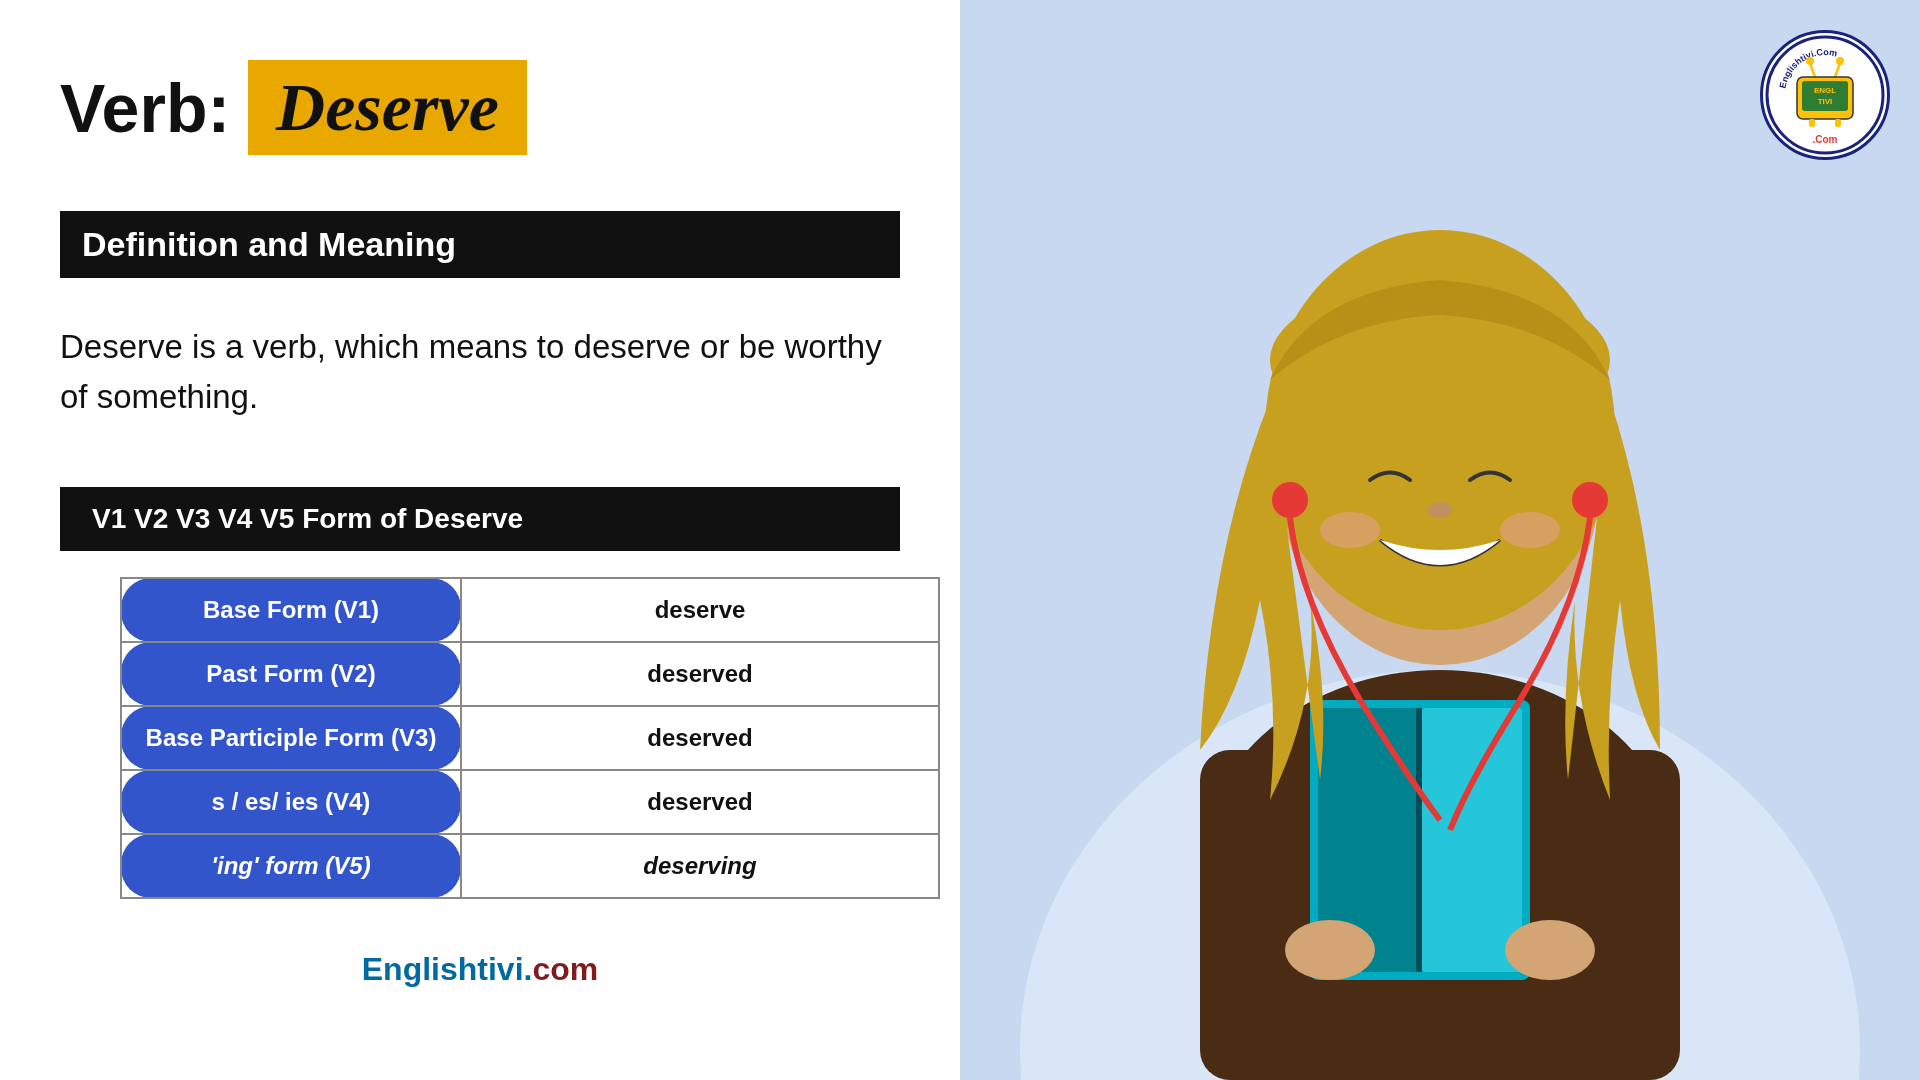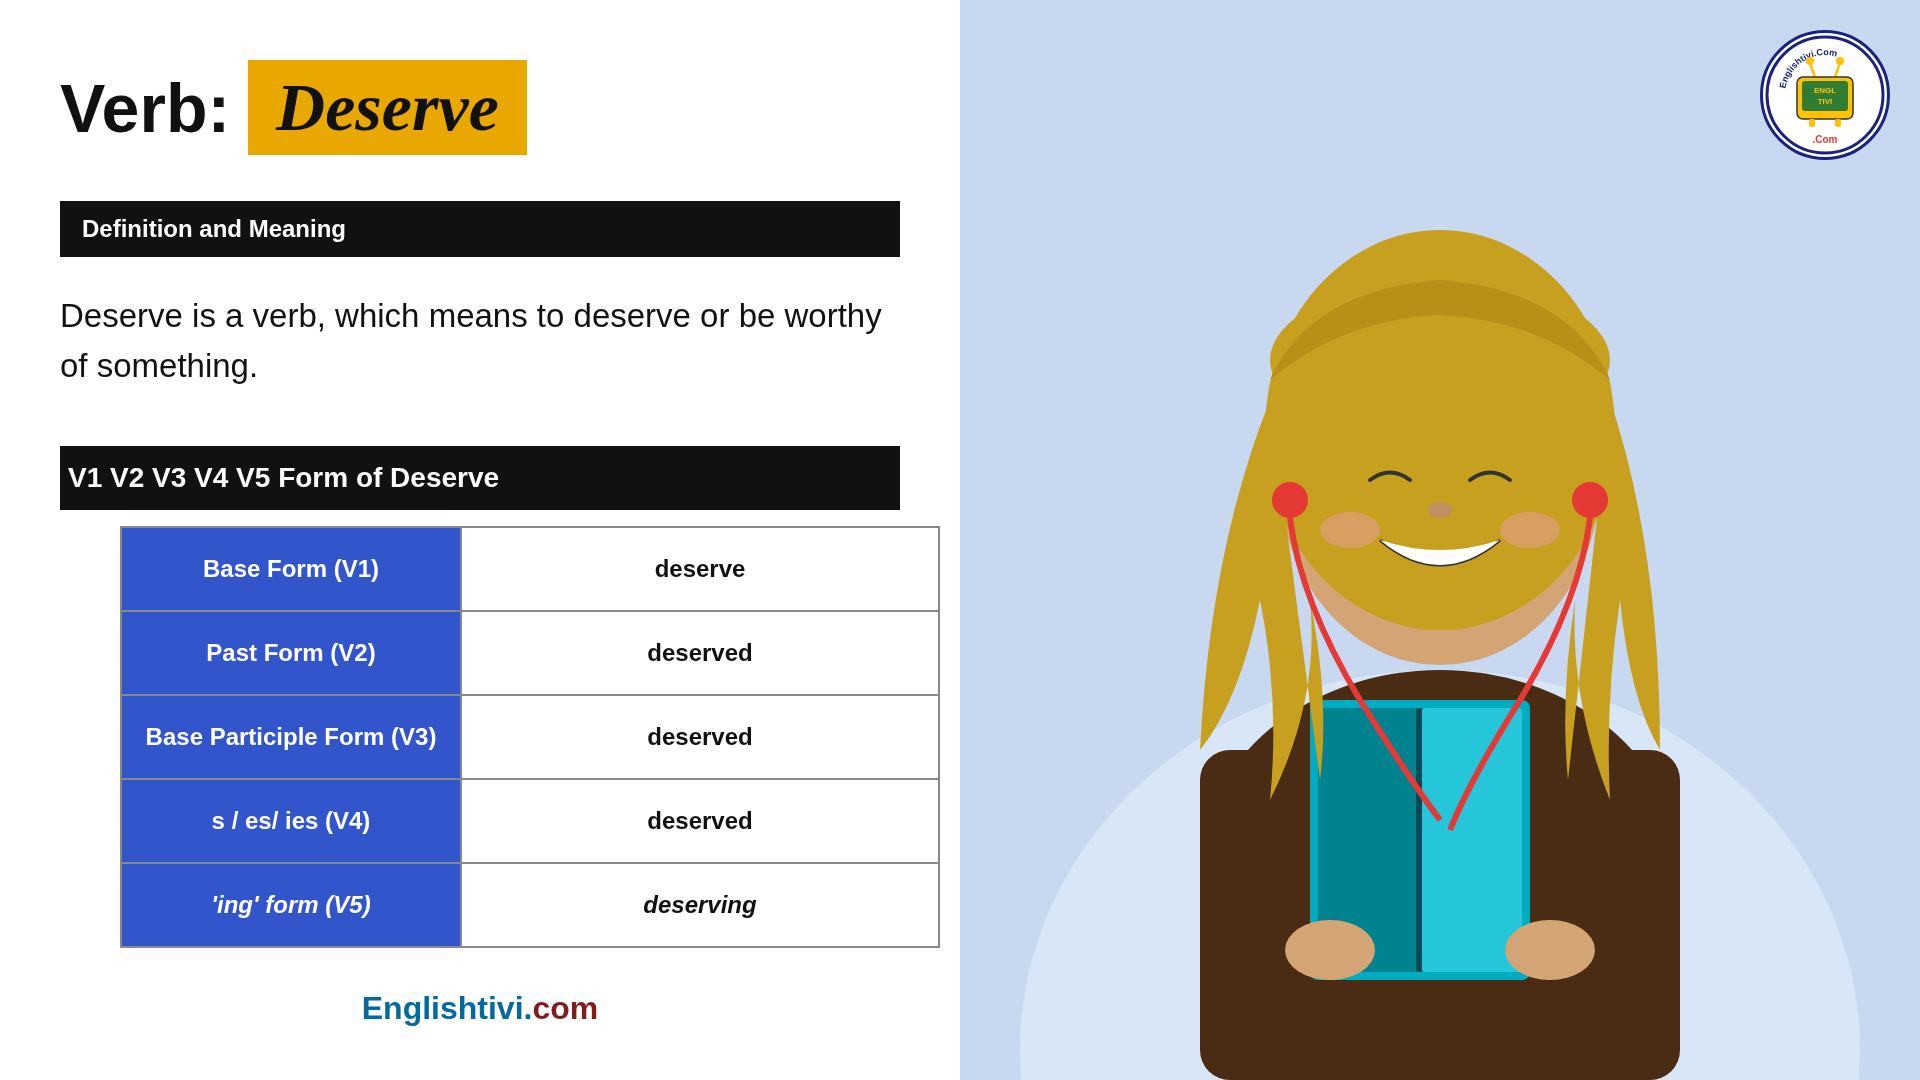--- a/index.html
+++ b/index.html
@@ -14,21 +14,21 @@
     }
 
     
     .left-panel {
       width: 960px;
       height: 1080px;
       background: #ffffff;
       padding: 60px 60px 40px 60px;
       display: flex;
       flex-direction: column;
-      gap: 6px;
+      gap: 16px;
     }
 
     
     .title-row {
       display: flex;
       align-items: center;
       gap: 18px;
       margin-bottom: 40px;
     }
 
@@ -46,21 +46,21 @@
       font-weight: 700;
       color: #111111;
       font-family: Georgia, serif;
       font-style: italic;
     }
 
     
     .section-heading {
       background: #111111;
       color: #ffffff;
-      font-size: 24px;
+      font-size: 34px;
       font-weight: 700;
       padding: 14px 22px;
       display: inline-block;
       margin-bottom: 28px;
       font-family: Arial, sans-serif;
     }
 
     .definition-text {
       font-size: 33px;
       color: #111111;
@@ -68,21 +68,21 @@
       font-family: Arial, sans-serif;
       line-height: 1.5;
     }
 
     
     .v-forms-heading {
       background: #111111;
       color: #ffffff;
       font-size: 28px;
       font-weight: 700;
-      padding: 16px 8px;
+      padding: 16px 32px;
       display: inline-block;
       margin-bottom: 10px;
       font-family: Arial, sans-serif;
     }
 
     
     .forms-table {
       border-collapse: collapse;
       width: 820px;
       margin-left: 60px;
@@ -93,22 +93,23 @@
       border-bottom: 2px solid #888;
     }
 
     .forms-table tr:last-child {
       border-bottom: none;
       font-style: italic;
     }
 
     .forms-table td {
       padding: 11px;
-      height: 84px;
+      height: 64px;
       vertical-align: middle;
+      border-radius: 30px;
     }
 
     .td-label {
       background: #3355CC;
       color: #ffffff;
       font-size: 24px;
       font-weight: 700;
       text-align: center;
       width: 340px;
       font-family: Arial, sans-serif;

